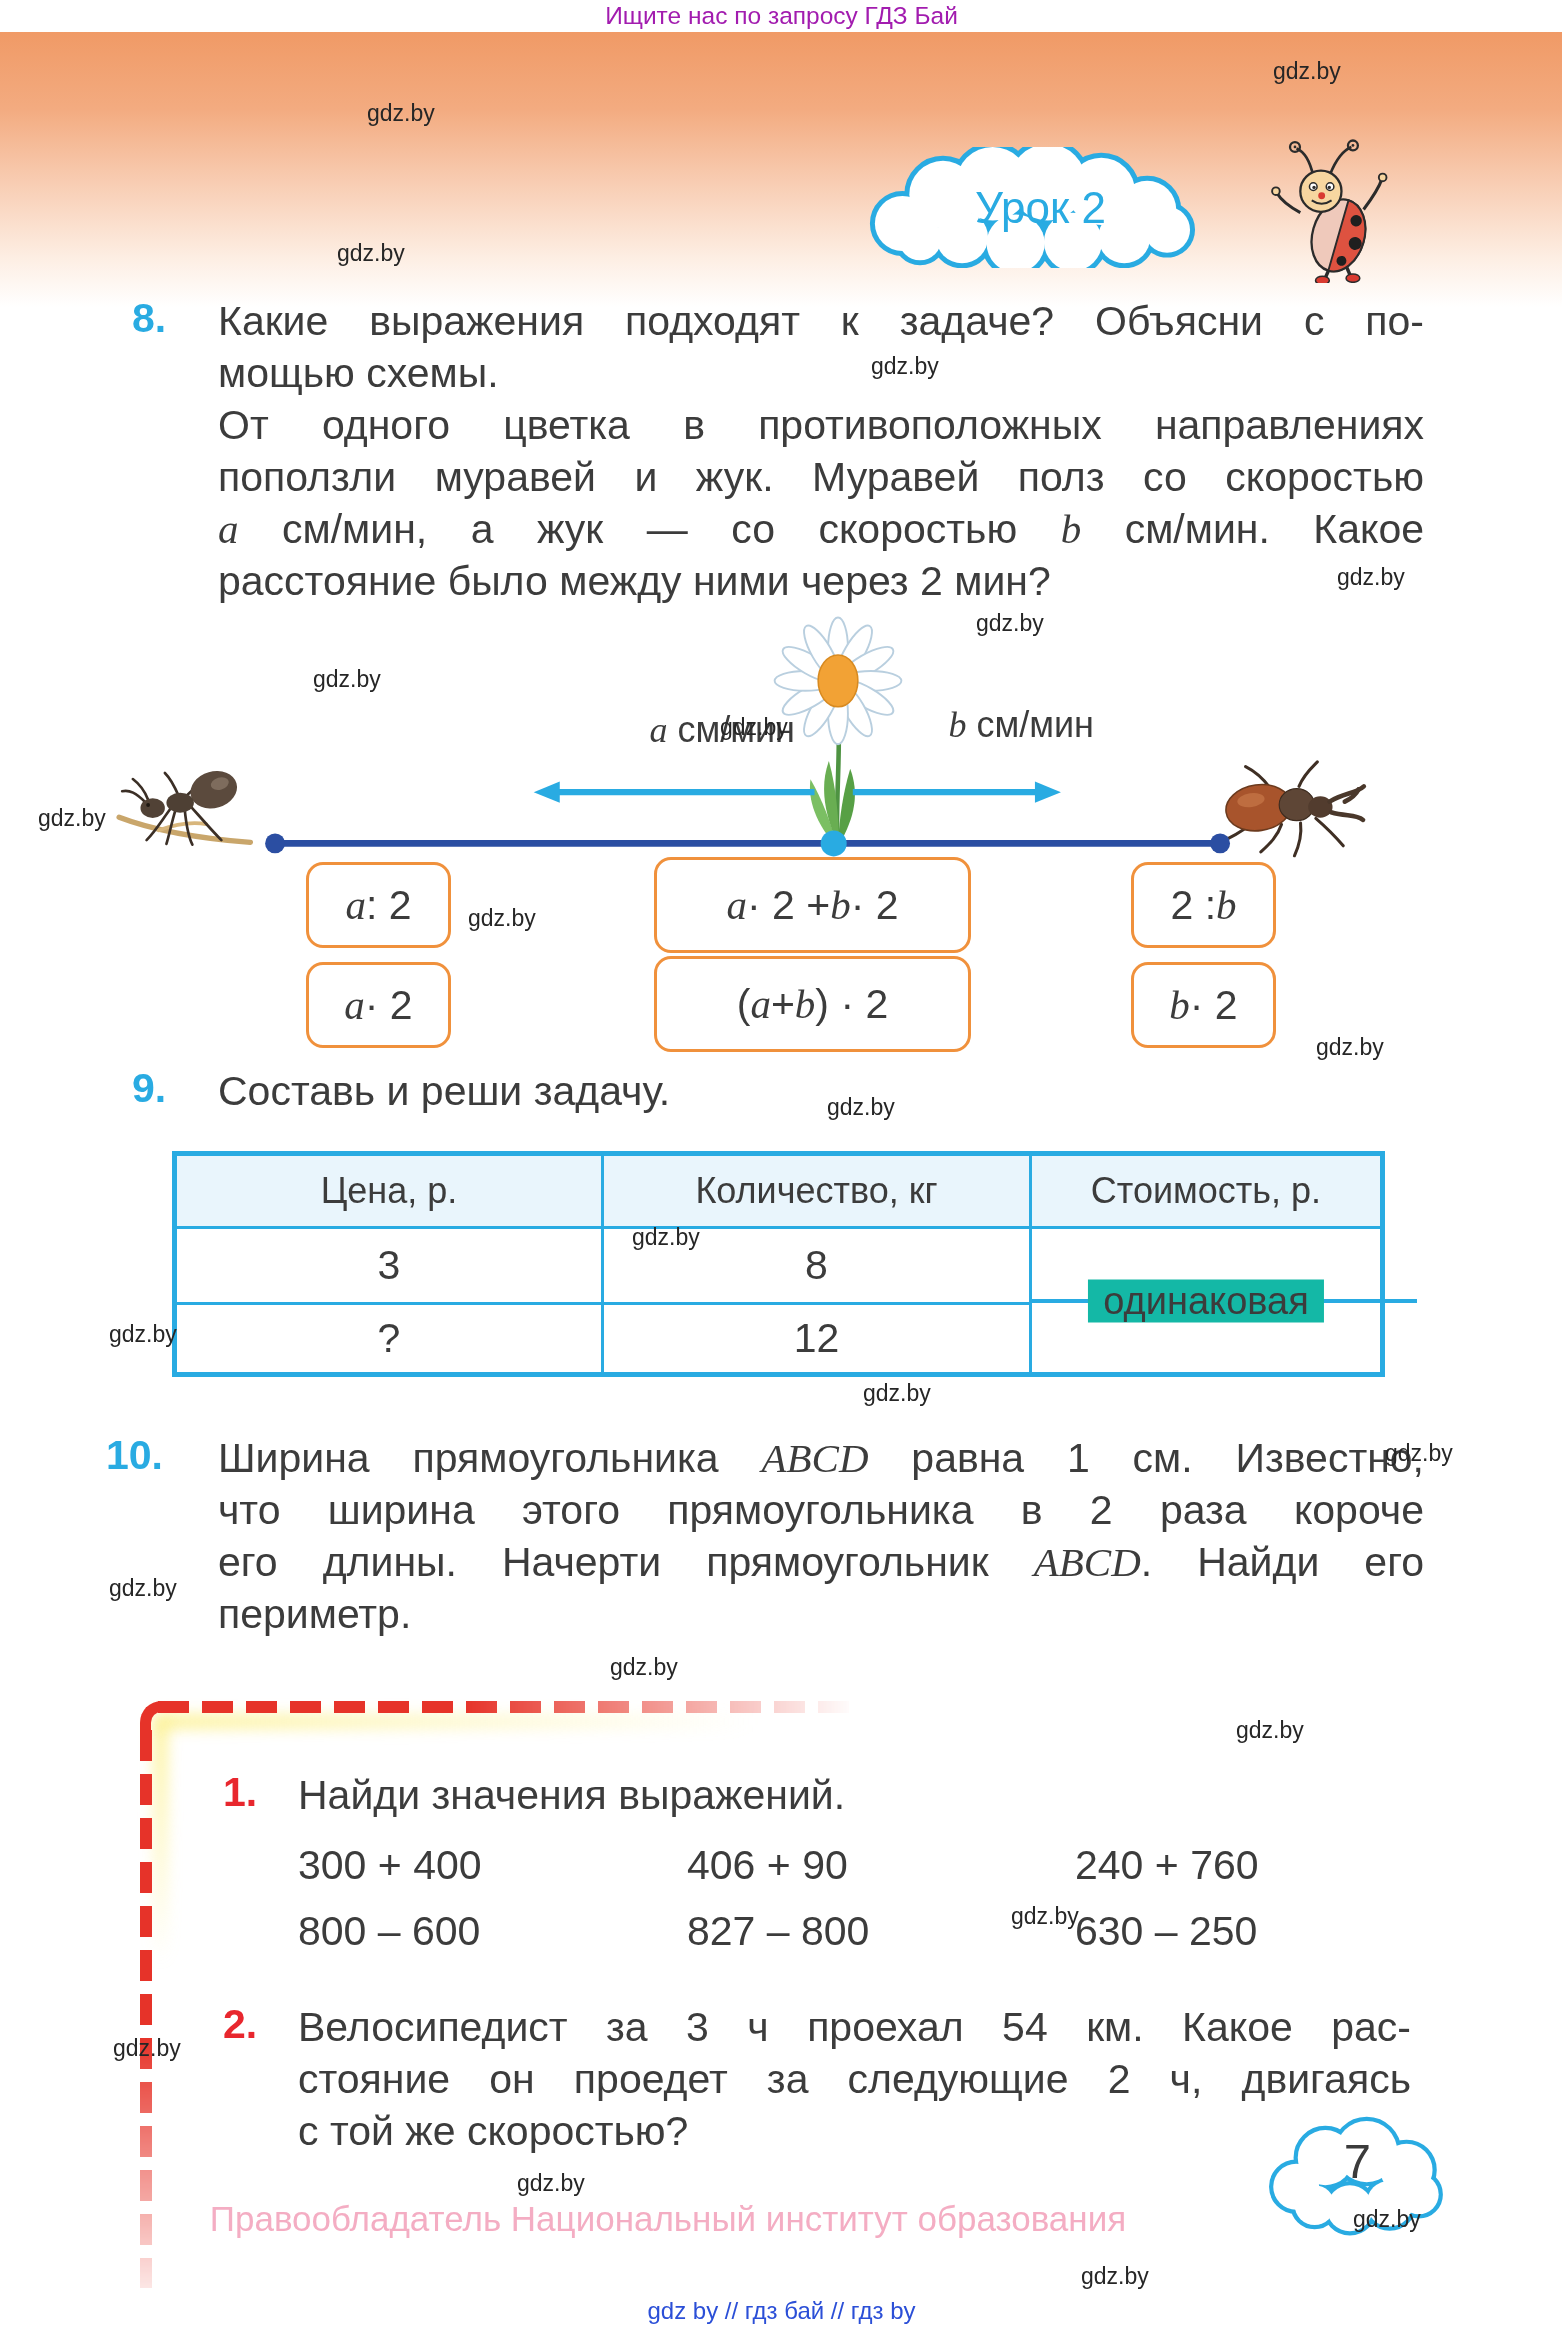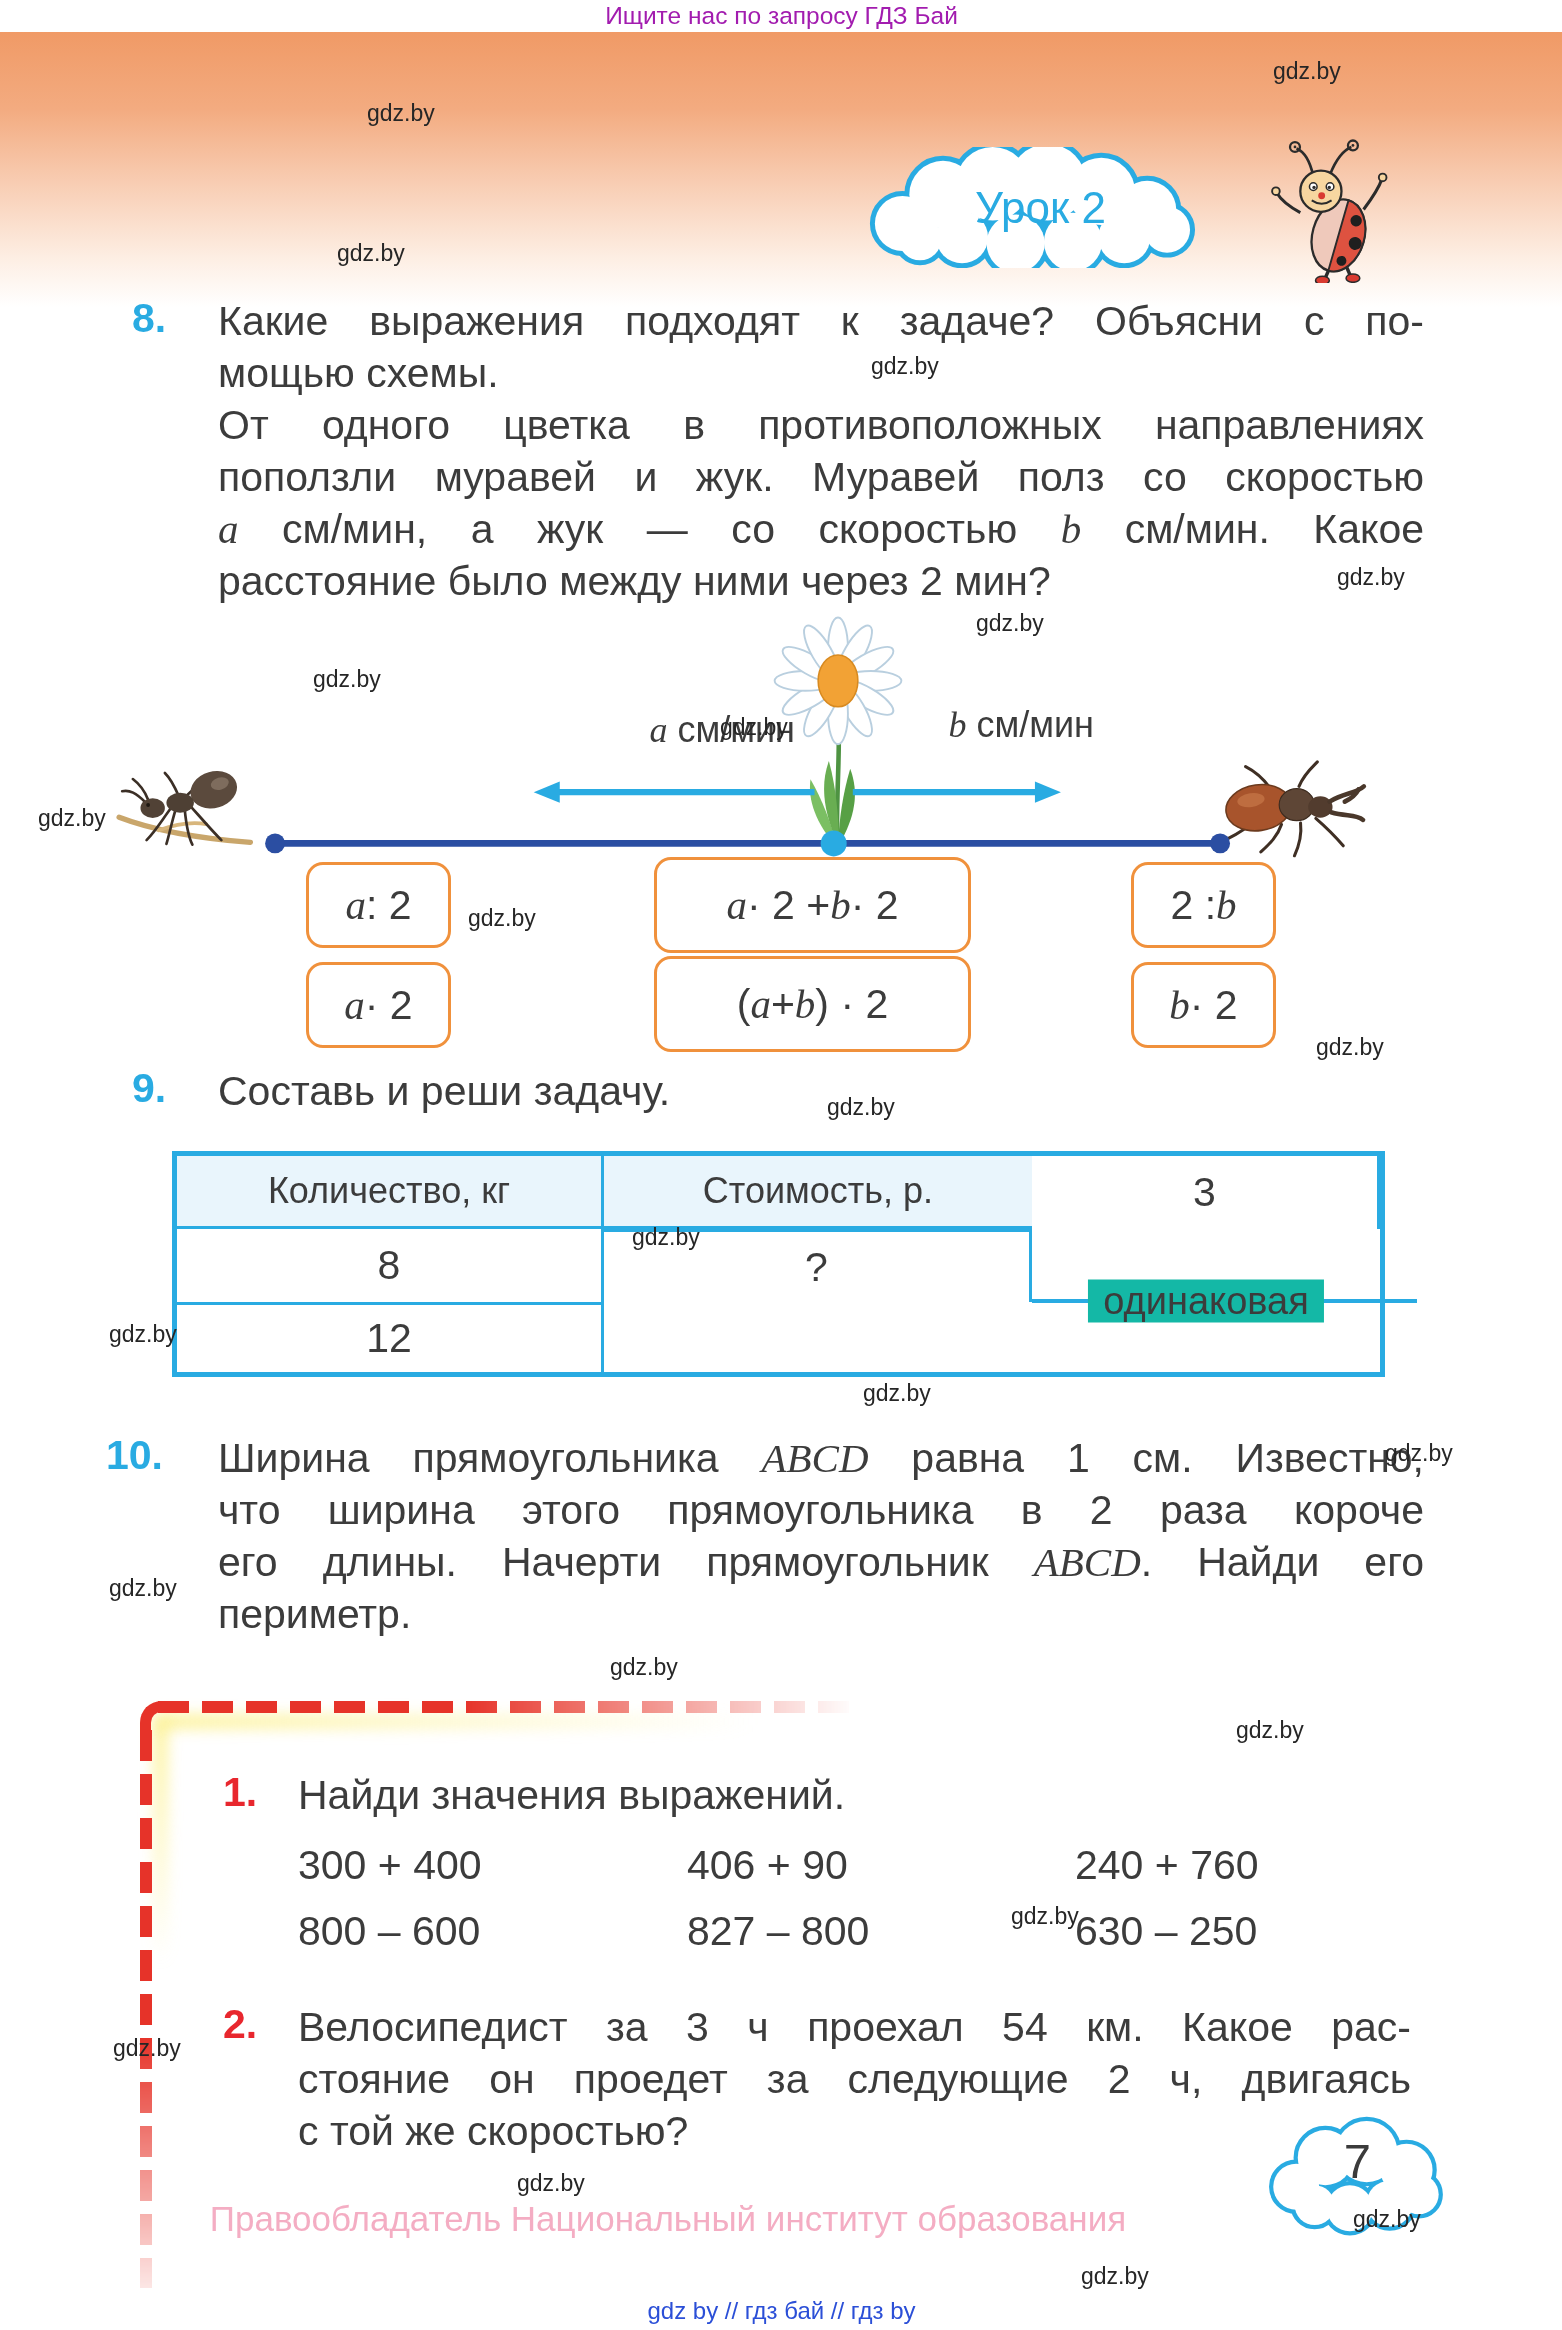--- a/index.html
+++ b/index.html
@@ -281,20 +281,21 @@
     </div>
   <div class="obox" style="left:1131px;top:962px;width:145px;height:86px">
       <span class="var">b</span>
       <span> · 2</span>
     </div>
 
   <div class="pnum blue" style="left:132px;top:1065px">9.</div>
   <div class="ptitle" style="left:218px;top:1065px">Составь и реши задачу.</div>
 
   <div class="ptable">
+    <div class="th br">Цена, р.</div>
     <div class="th br">Количество, кг</div>
     <div class="th">Стоимость, р.</div>
     <div class="br cell-val">3</div>
     <div class="br cell-val">8</div>
     <div class="cm">
       <div class="divline"></div>
       <span class="mergedword">одинаковая</span>
     </div>
     <div class="br bt cell-val">?</div>
     <div class="br bt cell-val">12</div>

